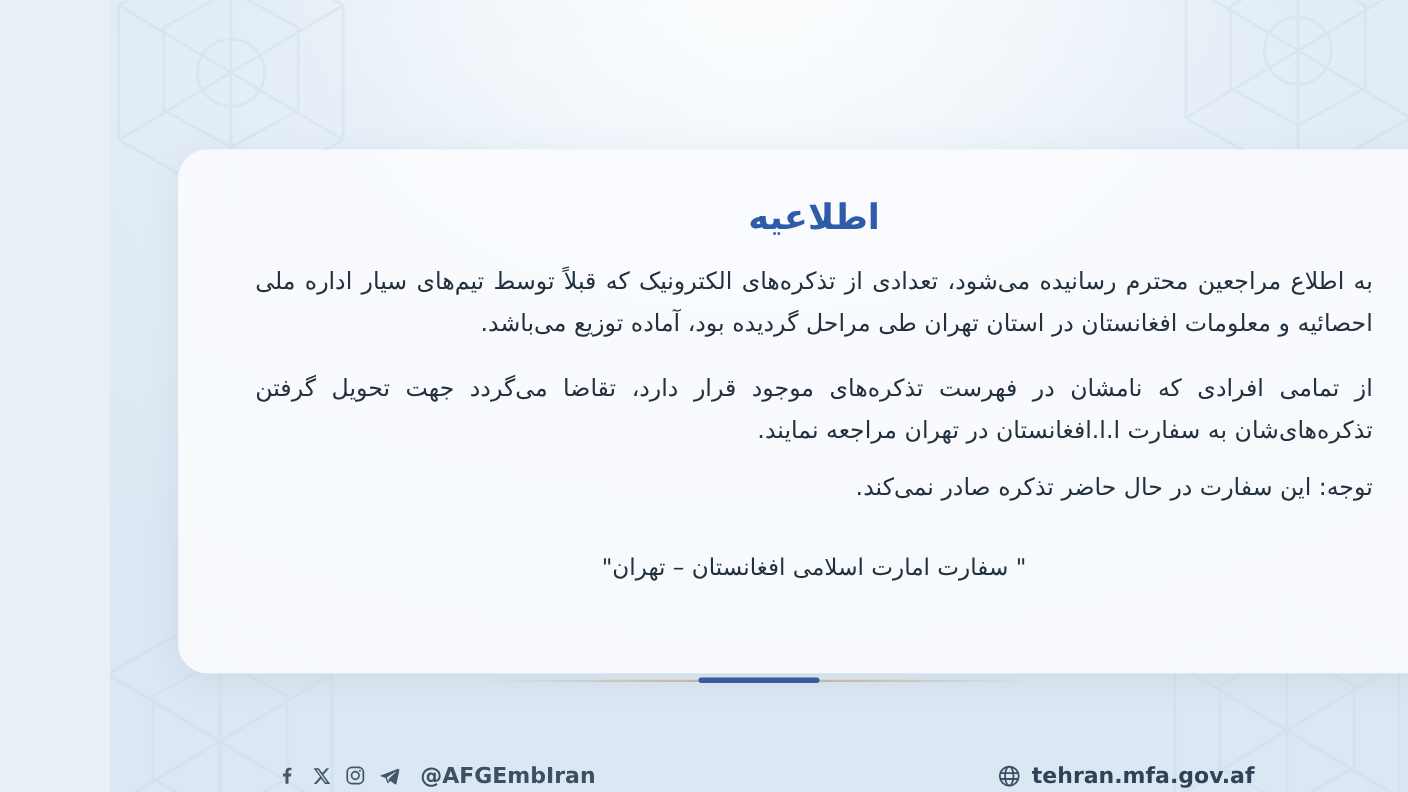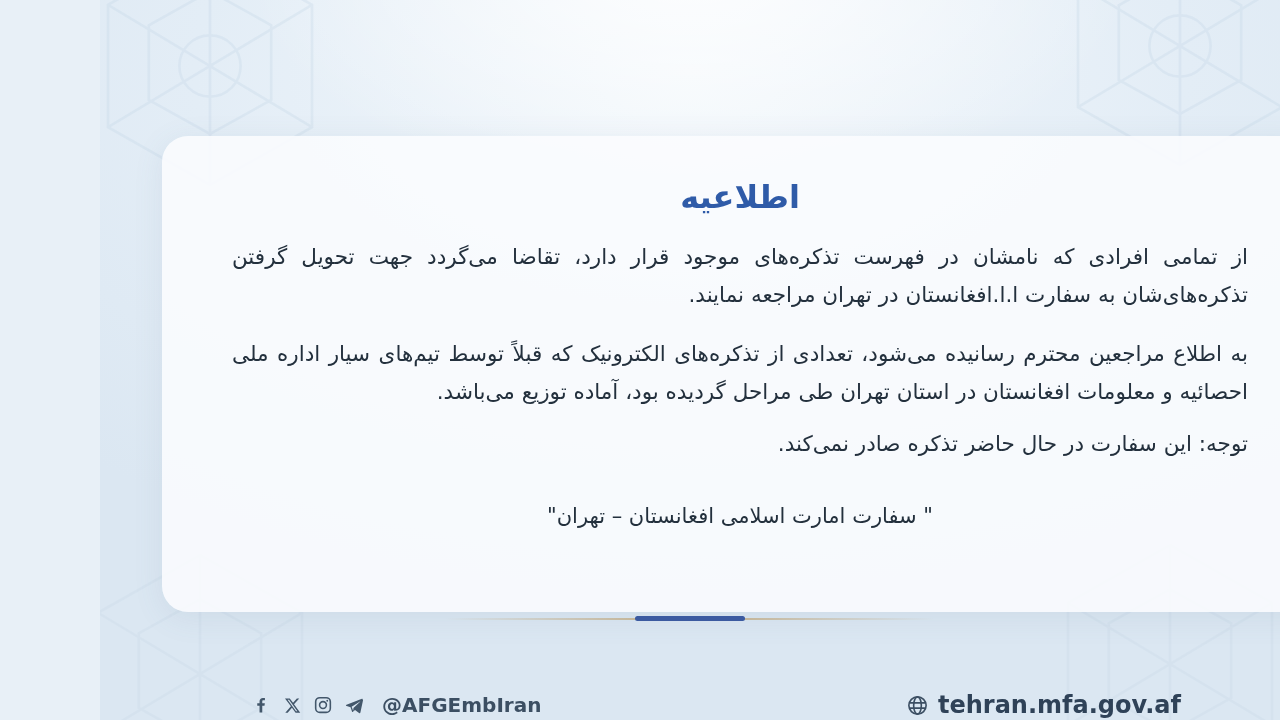--- a/index.html
+++ b/index.html
@@ -155,21 +155,21 @@
 
   .website {
     position: absolute;
     left: 806px;
     display: flex;
     align-items: center;
     gap: 9px;
   }
   .website .url {
     color: #2f4258;
-    font-size: 24px;
+    font-size: 20px;
     font-weight: bold;
     font-family: "DejaVu Sans", "Liberation Sans", sans-serif;
   }
   .globe {
     width: 23px;
     height: 23px;
     color: #3c4f63;
   }
 </style>
 </head>
@@ -207,22 +207,22 @@
       <path d="M50 25 L80 42 L80 78 L50 95 L20 78 L20 42 Z"></path>
       <path d="M50 38 L68 48 L68 70 L50 80 L32 70 L32 48 Z"></path>
       <path d="M50 25 L50 95 M20 42 L80 78 M80 42 L20 78"></path>
     </g>
   </svg>
 
   <div class="card">
     <div class="title">اطلاعیه</div>
 
     <div class="body-text">
+      <p>به اطلاع مراجعین محترم رسانیده می‌شود، تعدادی از تذکره‌های الکترونیک که قبلاً توسط تیم‌های سیار اداره ملی احصائیه و معلومات افغانستان در استان تهران طی مراحل گردیده بود، آماده توزیع می‌باشد.</p>
       <p>از تمامی افرادی که نامشان در فهرست تذکره‌های موجود قرار دارد، تقاضا می‌گردد جهت تحویل گرفتن تذکره‌های‌شان به سفارت ا.ا.افغانستان در تهران مراجعه نمایند.</p>
-      <p>به اطلاع مراجعین محترم رسانیده می‌شود، تعدادی از تذکره‌های الکترونیک که قبلاً توسط تیم‌های سیار اداره ملی احصائیه و معلومات افغانستان در استان تهران طی مراحل گردیده بود، آماده توزیع می‌باشد.</p>
       <p class="note">توجه: این سفارت در حال حاضر تذکره صادر نمی‌کند.</p>
     </div>
 
     <div class="signature">" سفارت امارت اسلامی افغانستان – تهران"</div>
   </div>
 
   <div class="divider-wrap">
     <div class="divider-line"></div>
     <div class="divider-accent"></div>
   </div>

